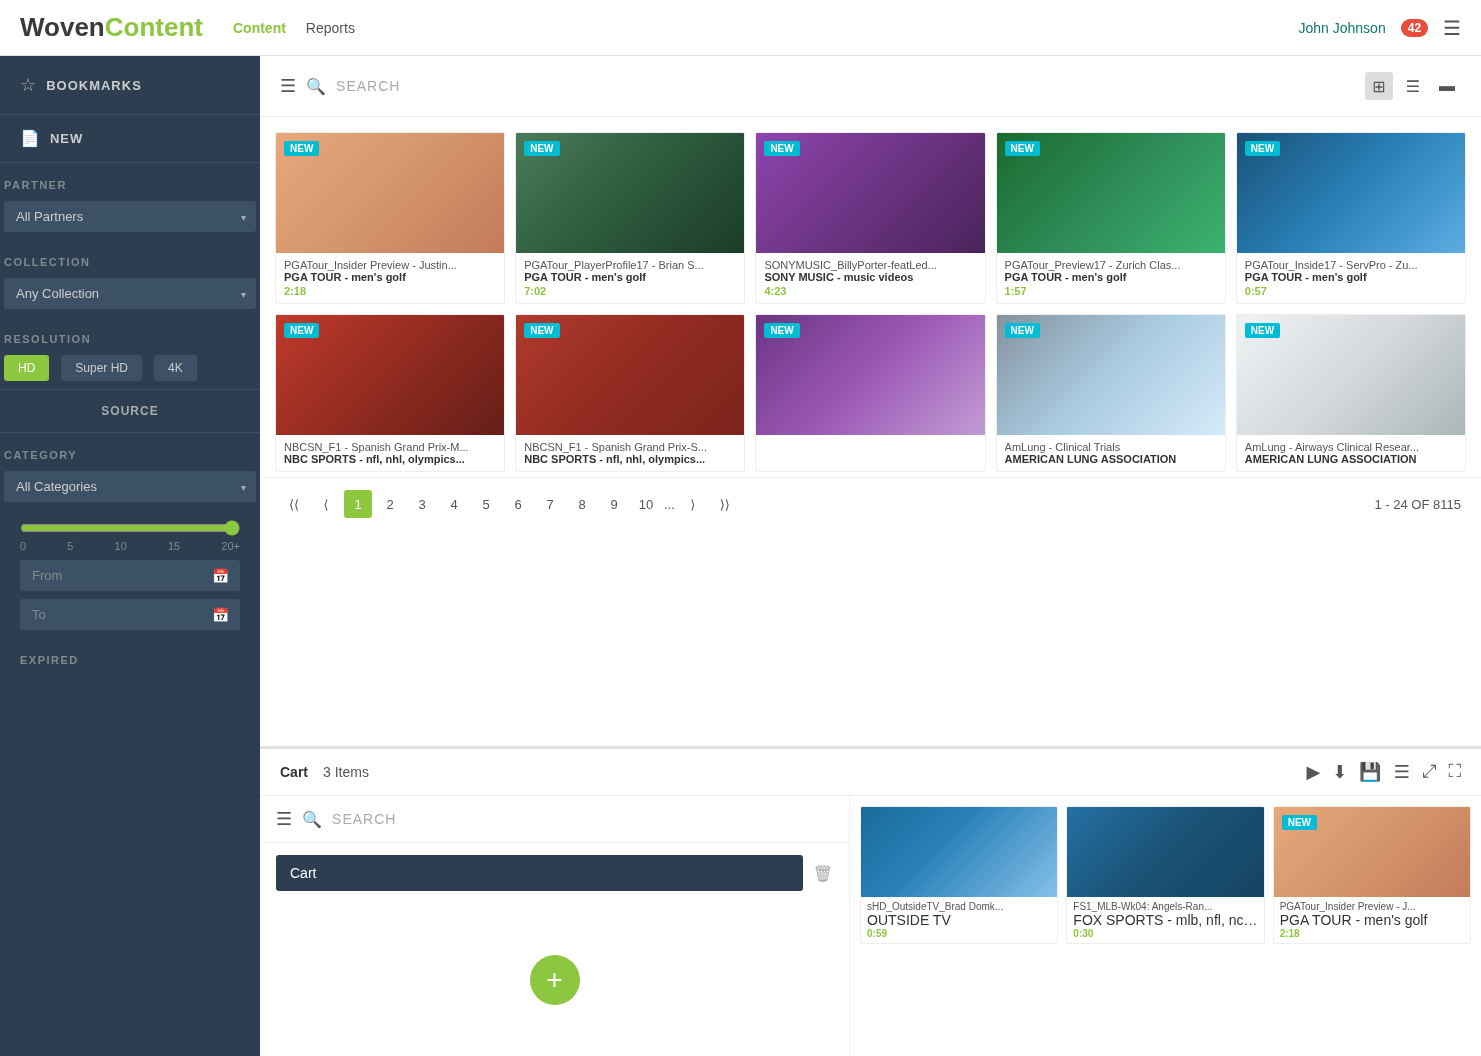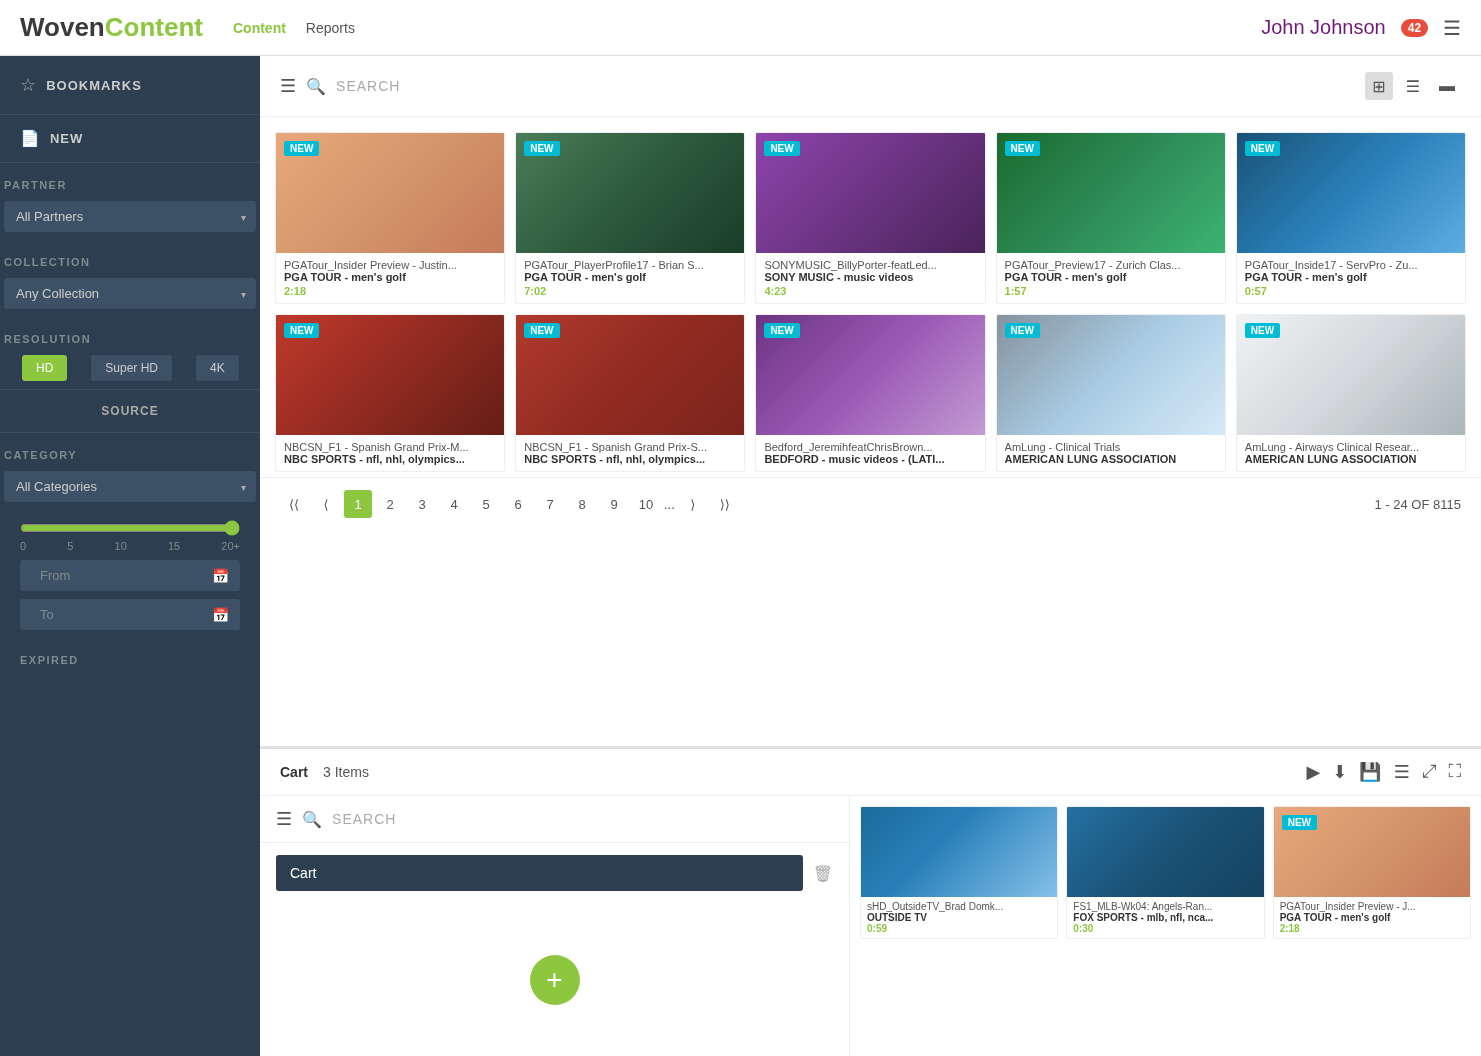--- a/index.html
+++ b/index.html
@@ -21,21 +21,21 @@
       font-weight: bold;
       margin-right: 30px;
     }
     .logo-woven { color: #3a3a3a; }
     .logo-content { color: #8dc63f; }
     .nav-links { display: flex; gap: 20px; flex: 1; }
     .nav-link { color: #8dc63f; font-size: 14px; cursor: pointer; text-decoration: none; }
     .nav-link.active { color: #8dc63f; font-weight: bold; }
     .nav-link.inactive { color: #555; }
     .header-right { display: flex; align-items: center; gap: 15px; }
-    .user-name { font-size: 20px; color: #701a75; }
+    .user-name { font-size: 14px; color: #0f766e; }
     .notif-badge {
       background: #e74c3c;
       color: #fff;
       font-size: 12px;
       font-weight: bold;
       padding: 2px 7px;
       border-radius: 12px;
     }
     .hamburger { font-size: 20px; color: #555; cursor: pointer; }
 
@@ -97,21 +97,21 @@
     .sidebar-select-arrow {
       position: absolute;
       right: 10px;
       top: 50%;
       transform: translateY(-50%);
       color: #aaa;
       font-size: 10px;
       pointer-events: none;
     }
 
-    .resolution-buttons { display: flex; gap: 24px; margin-top: 4px; margin-left: 18px; }
+    .resolution-buttons { display: flex; gap: 12px; margin-top: 4px; }
     .res-btn {
       background: #3d5166;
       color: #ccc;
       border: none;
       padding: 6px 14px;
       font-size: 12px;
       border-radius: 3px;
       cursor: pointer;
     }
     .res-btn.active { background: #8dc63f; color: #fff; }
@@ -139,21 +139,21 @@
     .uploaded-inputs { padding: 0 20px; }
     .date-input-wrapper {
       position: relative;
       margin-bottom: 8px;
     }
     .date-input {
       width: 100%;
       background: #3d5166;
       border: none;
       color: #ccc;
-      padding: 8px 35px 8px 20px;
+      padding: 8px 35px 8px 12px;
       font-size: 13px;
       border-radius: 3px;
     }
     .date-input::placeholder { color: #7f8c8d; }
     .date-cal-icon {
       position: absolute;
       right: 10px;
       top: 50%;
       transform: translateY(-50%);
       color: #aaa;
@@ -326,21 +326,21 @@
       cursor: pointer;
     }
     .cart-card-thumb {
       width: 100%;
       height: 90px;
       overflow: hidden;
       position: relative;
     }
     .cart-card-info { padding: 4px 6px; }
     .cart-card-title { font-size: 10px; color: #555; white-space: nowrap; overflow: hidden; text-overflow: ellipsis; }
-    .cart-card-collection { font-size: 10px; color: #333; font-weight: bold; white-space: nowrap; overflow: hidden; text-overflow: ellipsis; }
+    .cart-card-collection { font-size: 14px; color: #333; font-weight: normal; white-space: nowrap; overflow: hidden; text-overflow: ellipsis; }
     .cart-card-duration { font-size: 10px; color: #8dc63f; font-weight: bold; }
 
     
     ::-webkit-scrollbar { width: 6px; }
     ::-webkit-scrollbar-track { background: #f1f1f1; }
     ::-webkit-scrollbar-thumb { background: #ccc; border-radius: 3px; }
 
     
     .img-golf1 { background: linear-gradient(135deg, #e8a87c 0%, #d4956a 50%, #c47b5a 100%); }
     .img-golf2 { background: linear-gradient(135deg, #4a7c59 0%, #2d5a3d 50%, #1a3d27 100%); }
@@ -545,25 +545,20 @@
     </div>
     <div class="card-info">
       <div class="card-title">NBCSN_F1 - Spanish Grand Prix-S...</div>
       <div class="card-collection">NBC SPORTS - nfl, nhl, olympics...</div>
 
     </div>
   </div>
           <div class="content-card">
     <div class="card-thumb img-music2">
       <span class="new-badge">NEW</span>
-    </div>
-    <div class="card-info">
-      <div class="card-title">Bedford_JeremihfeatChrisBrown...</div>
-      <div class="card-collection">BEDFORD - music videos - (LATI...</div>
-
     </div>
   </div>
           <div class="content-card">
     <div class="card-thumb img-medical1">
       <span class="new-badge">NEW</span>
     </div>
     <div class="card-info">
       <div class="card-title">AmLung - Clinical Trials</div>
       <div class="card-collection">AMERICAN LUNG ASSOCIATION</div>
 

